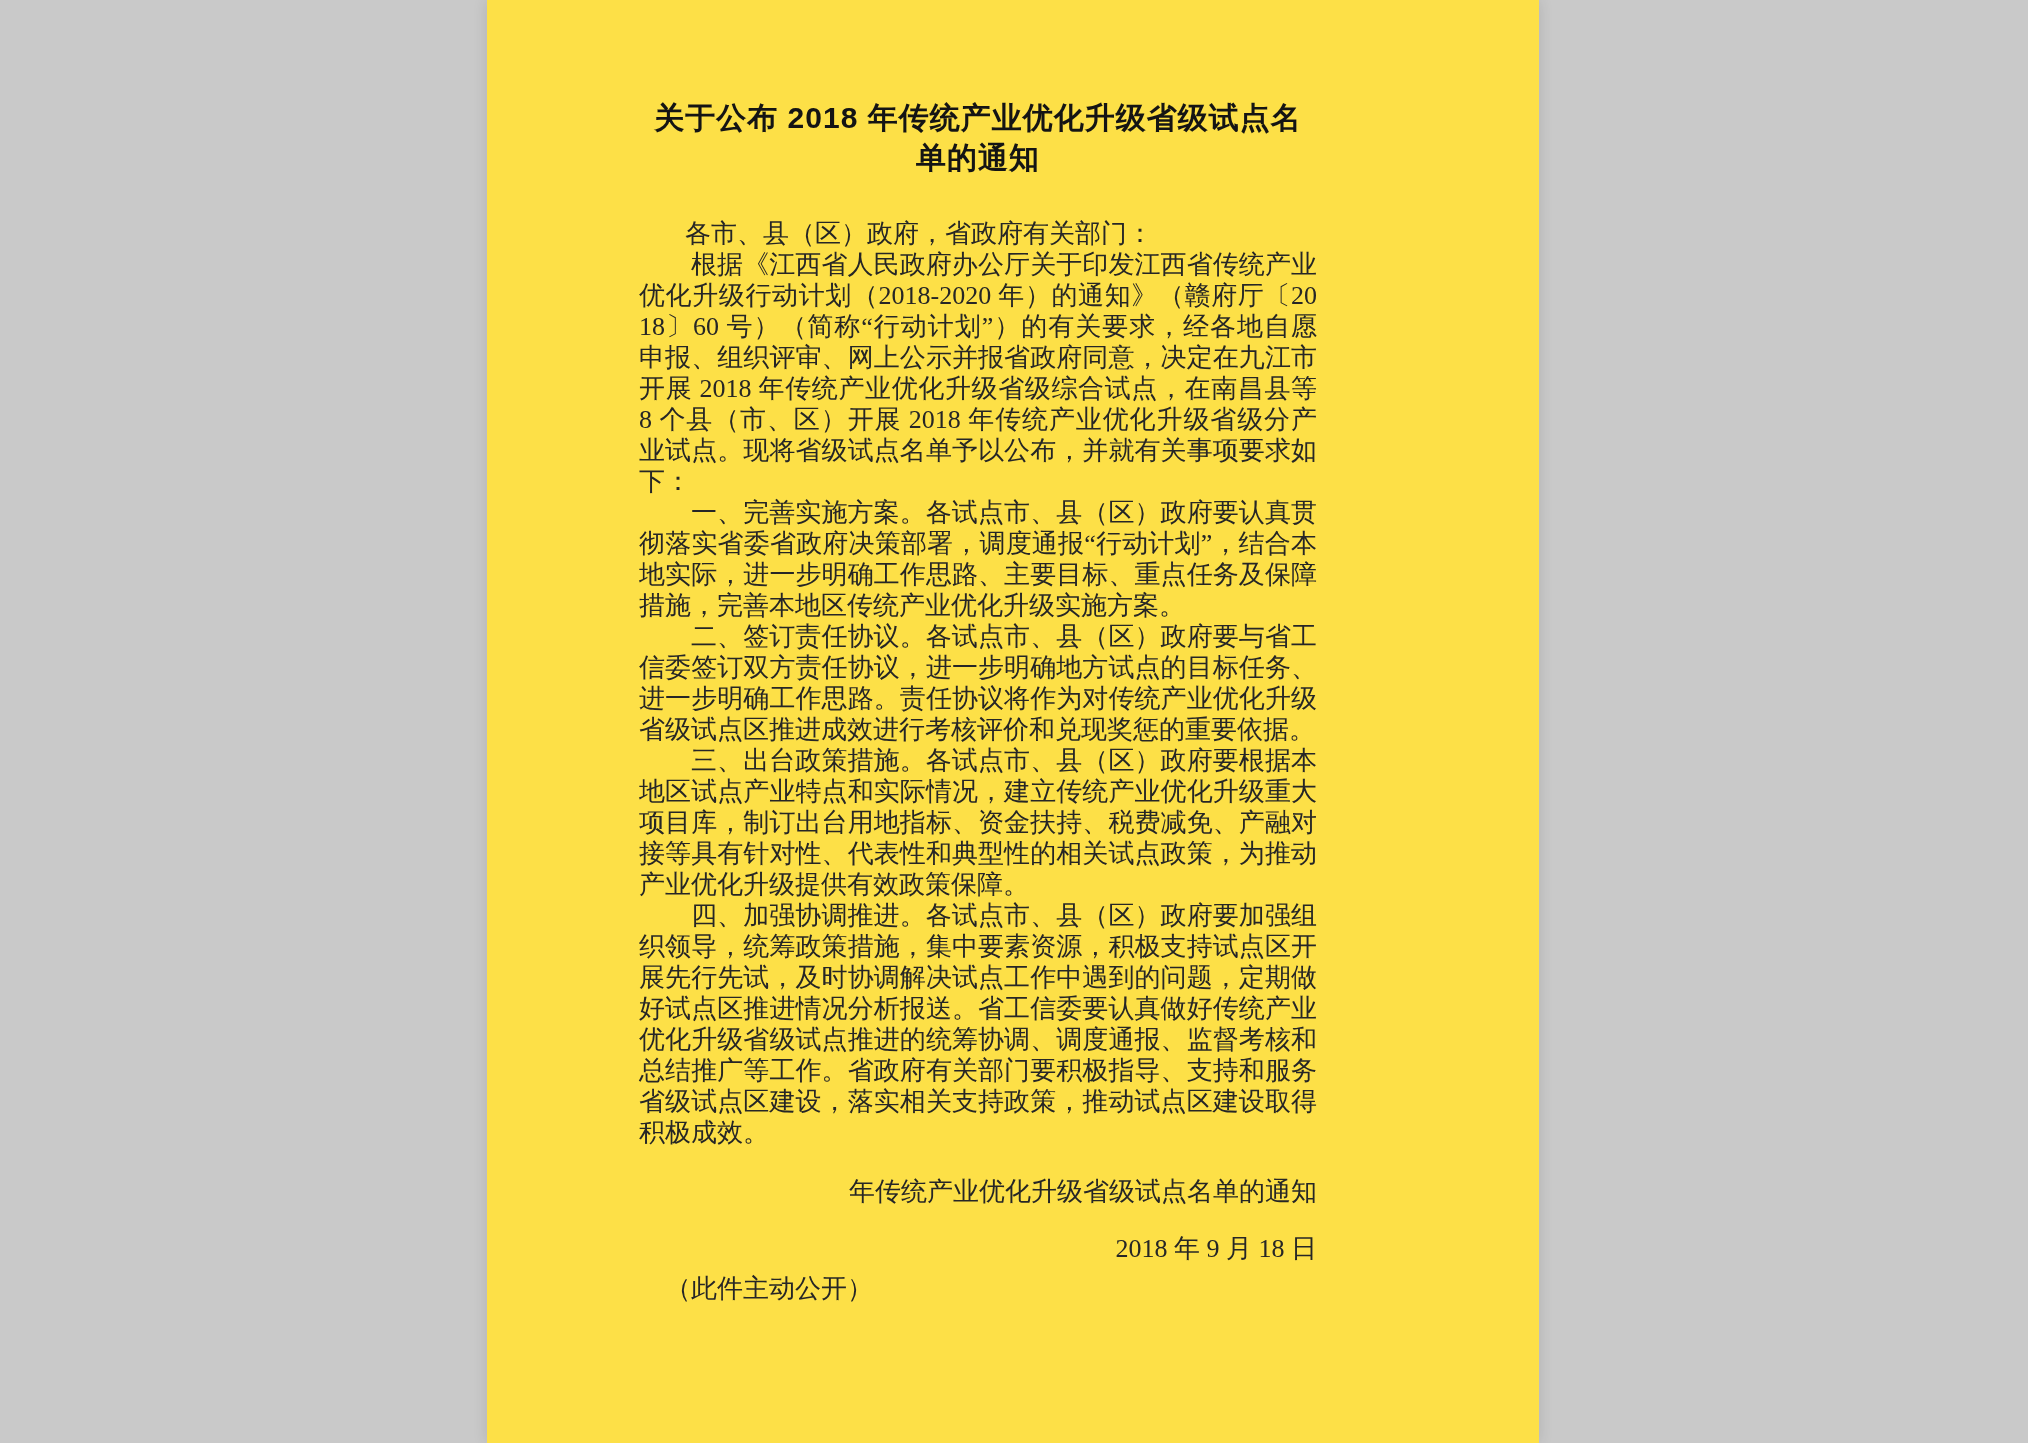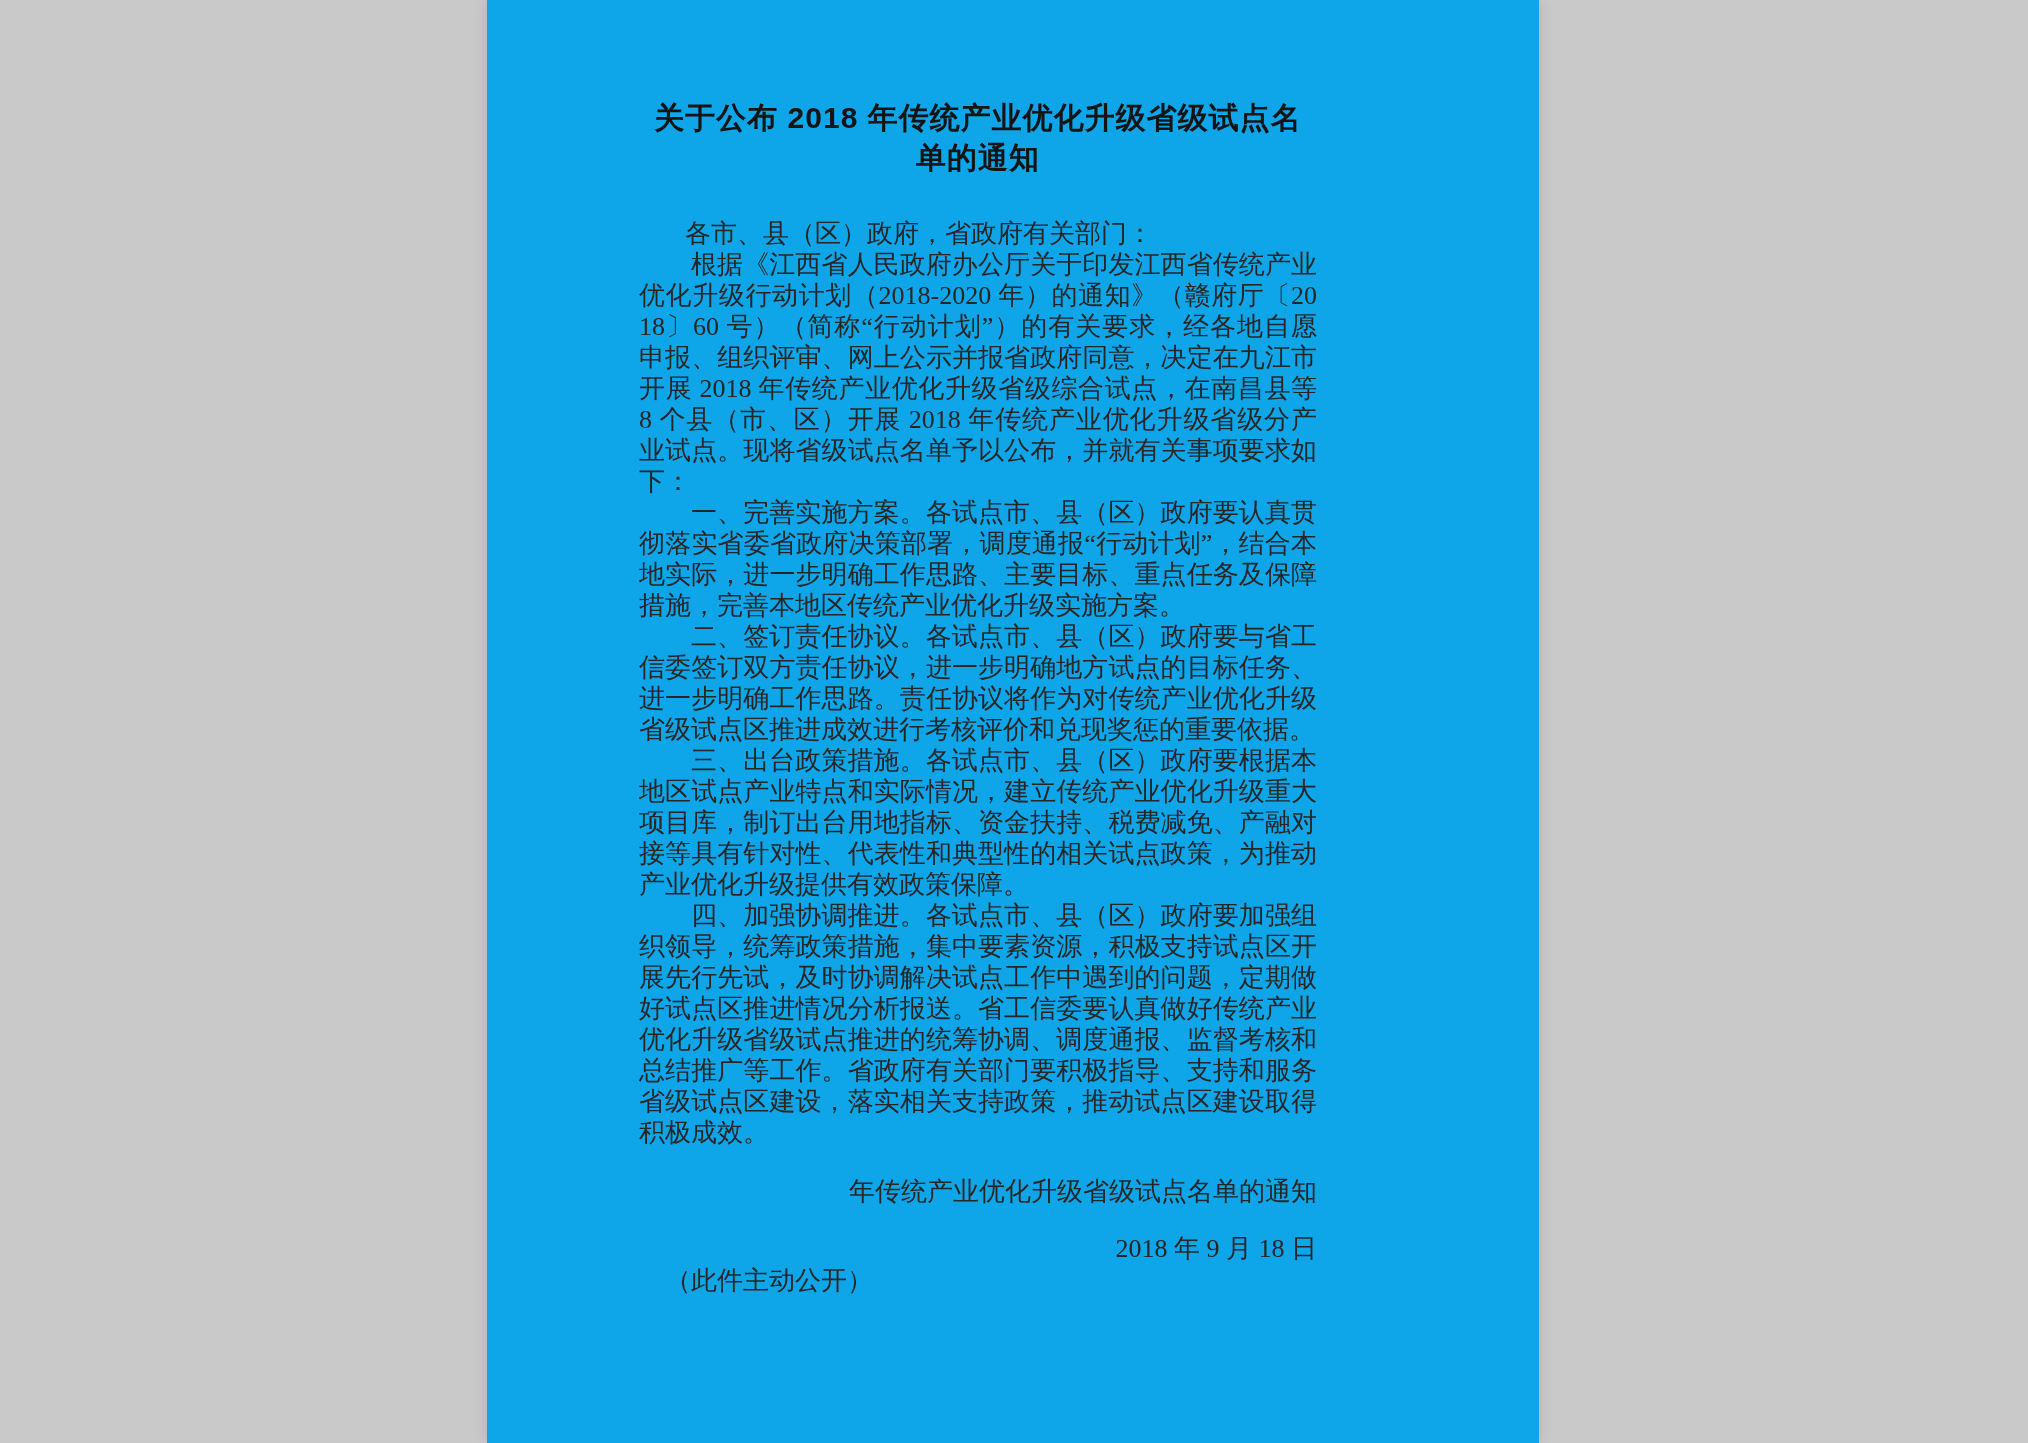--- a/index.html
+++ b/index.html
@@ -13,21 +13,21 @@
     position: relative;
     overflow: hidden;
     font-family: "Liberation Serif", "DejaVu Serif", serif;
   }
   .scan-page {
     position: absolute;
     left: 487px;
     top: 0;
     width: 1052px;
     height: 1443px;
-    background: #0ea5e9;
+    background: #fde047;
     box-shadow: 0 0 14px rgba(0,0,0,0.12);
   }
   .content {
     width: 678px;
     margin-left: 152px;
     padding-top: 98px;
     color: #222222;
   }
   .doc-title {
     font-family: "Liberation Sans", "DejaVu Sans", sans-serif;
@@ -71,20 +71,21 @@
     line-height: 32px;
     color: #262626;
     margin-top: 25px;
   }
   .publicity-note {
     font-size: 26px;
     line-height: 32px;
     color: #262626;
     text-indent: 1em;
     text-align: left;
+    margin-top: 8px;
   }
 </style>
 </head>
 <body>
 
 <div class="scan-page">
   <div class="content">
 
     <div class="doc-title">关于公布 2018 年传统产业优化升级省级试点名单的通知</div>
 

